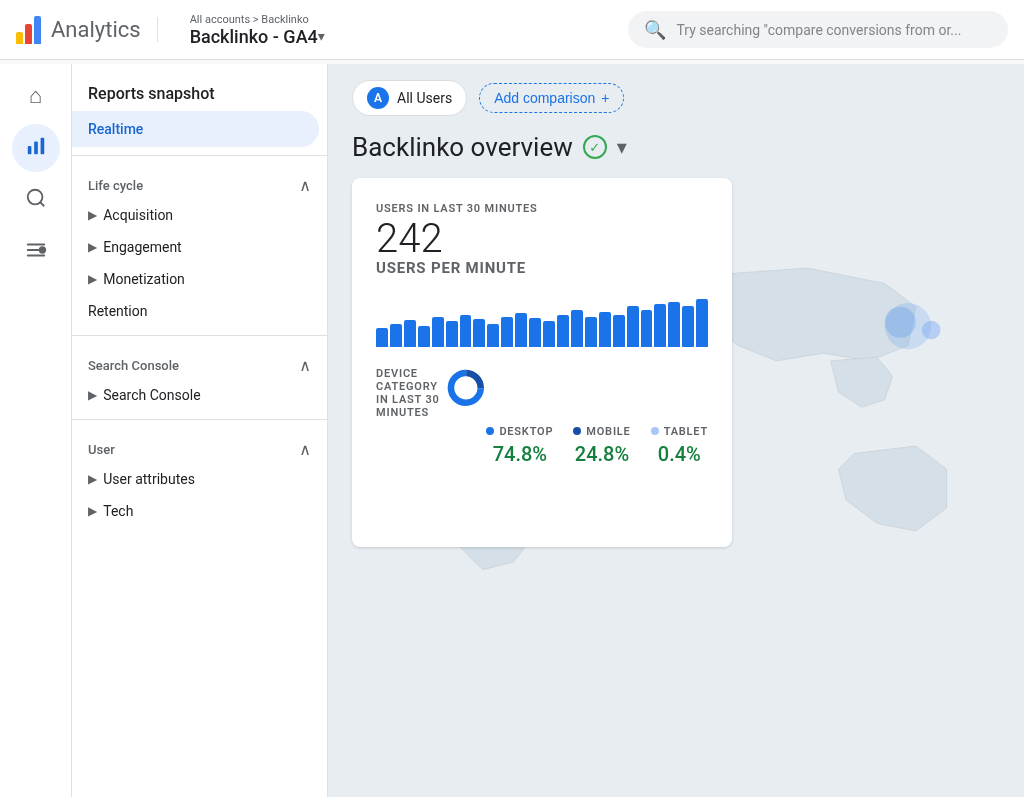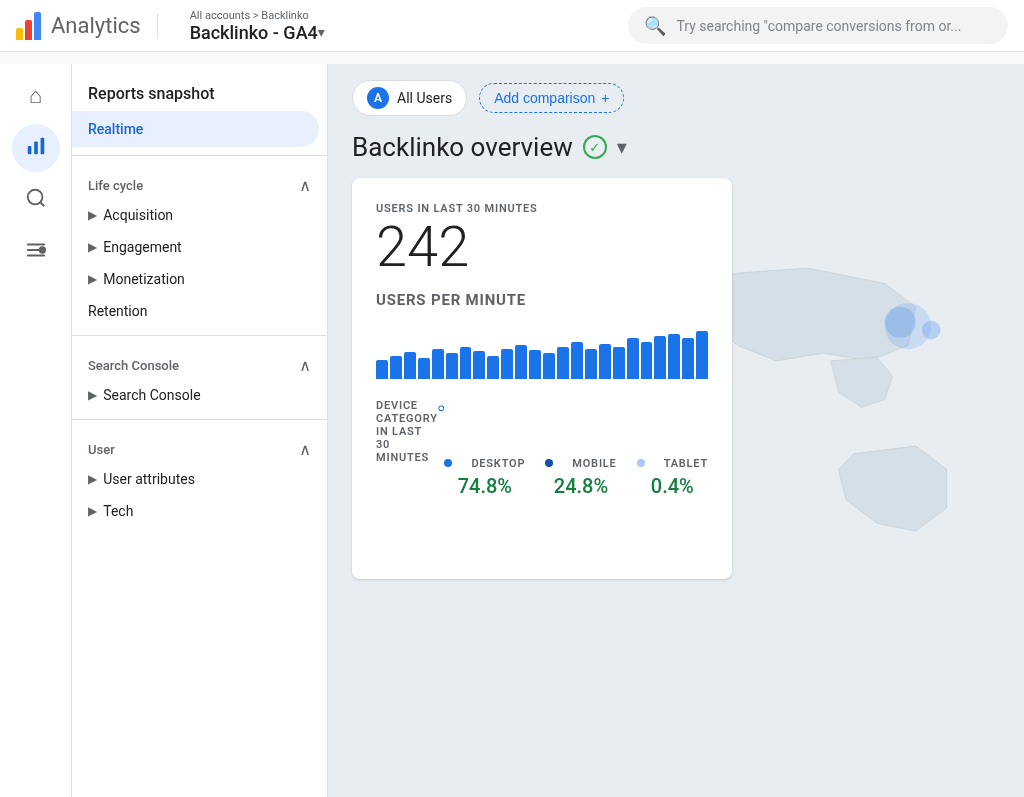--- a/index.html
+++ b/index.html
@@ -5,21 +5,21 @@
     * { box-sizing: border-box; margin: 0; padding: 0; }
     body { font-family: 'Google Sans', Roboto, Arial, sans-serif; background: #f8f9fa; color: #202124; font-size: 14px; }
 
     
     .header {
       display: flex;
       align-items: center;
       background: #fff;
       border-bottom: 1px solid #e0e0e0;
       padding: 4px 16px;
-      height: 52px;
+      height: 60px;
       position: fixed;
       top: 0; left: 0; right: 0;
       z-index: 100;
     }
     .header-logo {
       display: flex;
       align-items: center;
       gap: 10px;
       margin-right: 16px;
     }
@@ -264,25 +264,25 @@
     }
     .stat-label {
       font-size: 11px;
       font-weight: 600;
       color: #5f6368;
       letter-spacing: 0.8px;
       text-transform: uppercase;
       margin-bottom: 4px;
     }
     .stat-number {
-      font-size: 56px;
+      font-size: 40px;
       font-weight: 300;
       color: #202124;
       line-height: 1;
-      margin-bottom: 16px;
+      margin-bottom: 0;
     }
     .stat-sub-label {
       font-size: 15px;
       font-weight: 700;
       color: #5f6368;
       letter-spacing: 0.8px;
       text-transform: uppercase;
       margin-bottom: 20px;
     }
 
@@ -326,21 +326,21 @@
     }
     .legend-item {
       display: flex;
       flex-direction: column;
       align-items: center;
       gap: 4px;
     }
     .legend-label {
       display: flex;
       align-items: center;
-      gap: 19px;
+      gap: 5px;
       font-size: 11px;
       font-weight: 600;
       color: #5f6368;
       letter-spacing: 0.8px;
       text-transform: uppercase;
     }
     .legend-dot {
       width: 8px;
       height: 8px;
       border-radius: 50%;

